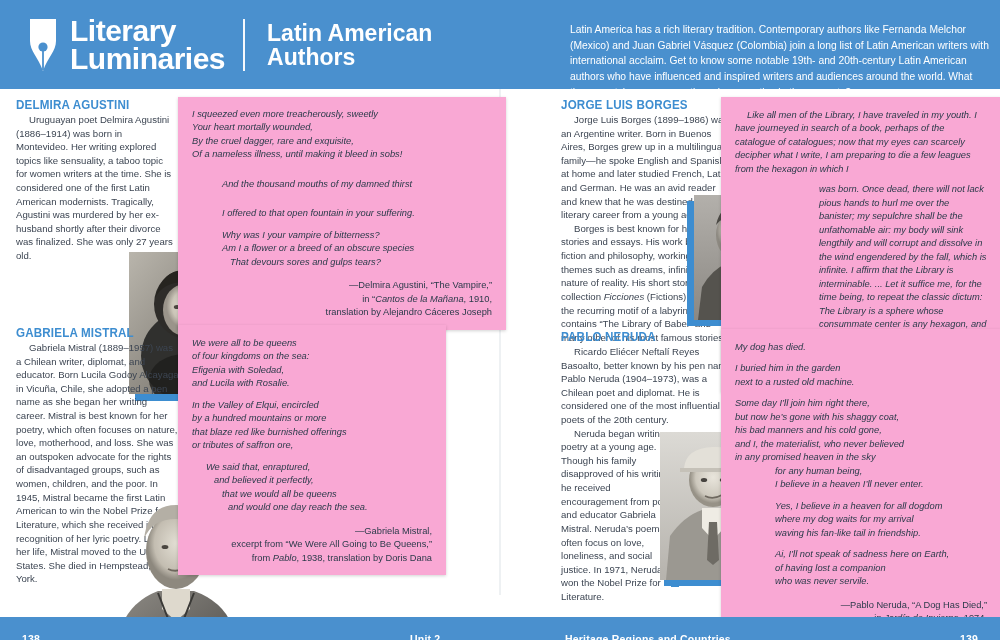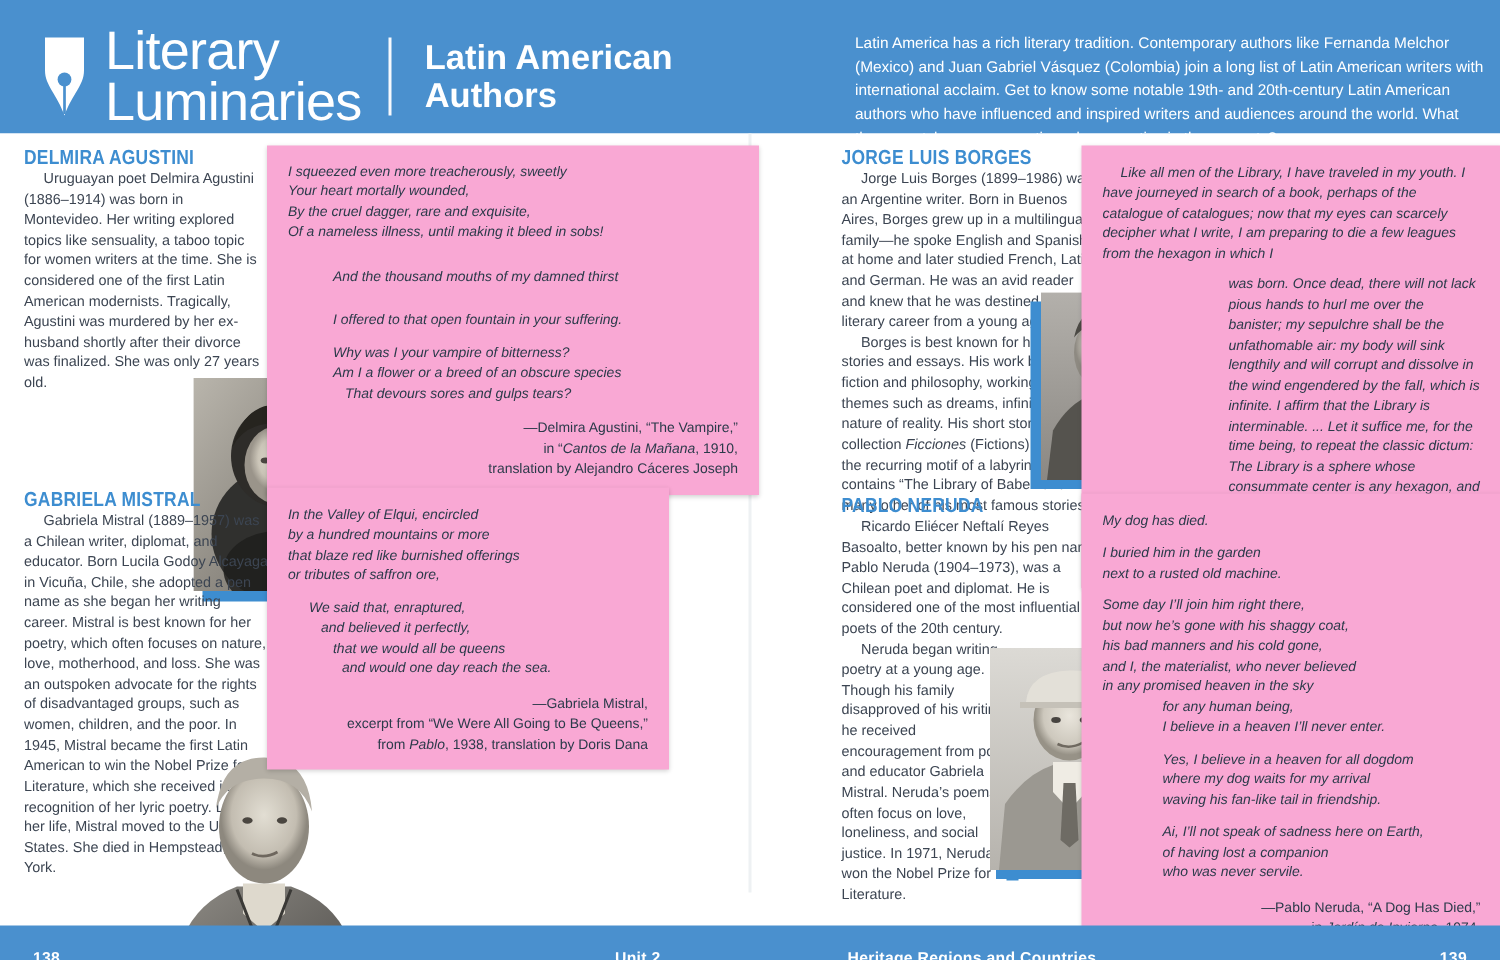--- a/index.html
+++ b/index.html
@@ -14,22 +14,22 @@
   
   .header{
     position:absolute;left:0;top:0;width:1000px;height:89px;
     background:#4a90ce;
   }
   .brand{
     position:absolute;left:26px;top:17px;display:flex;align-items:center;gap:10px;
   }
   .nib{width:34px;height:56px;display:block;}
   .brand-words{
-    color:#ffffff;font-weight:normal;line-height:0.94;
-    font-size:36px;letter-spacing:-0.5px;
+    color:#ffffff;font-weight:bold;line-height:0.94;
+    font-size:30px;letter-spacing:-0.5px;
     font-family:"Liberation Sans", sans-serif;
   }
   .brand-words div{white-space:nowrap;}
   .brand-rule{
     width:2px;height:52px;background:#ffffff;margin:0 12px 0 8px;opacity:.95;
   }
   .brand-sub{
     color:#ffffff;font-weight:bold;line-height:1.06;font-size:23px;
     max-width:190px;
   }
@@ -220,20 +220,26 @@
           <ellipse cx="66" cy="62" rx="30" ry="38" fill="url(#gmf)"></ellipse>
           <path d="M34 50 Q38 16 66 16 Q95 16 98 52 Q90 30 66 30 Q42 30 34 50 Z" fill="#b4afa5"></path>
           <ellipse cx="55" cy="58" rx="3.4" ry="2.1" fill="#4a4640"></ellipse>
           <ellipse cx="78" cy="58" rx="3.4" ry="2.1" fill="#4a4640"></ellipse>
           <path d="M58 80 Q66 84 75 79" stroke="#6e675e" stroke-width="1.8" fill="none"></path>
           <path d="M48 104 L66 150 L84 104" fill="none" stroke="#3a3936" stroke-width="2"></path>
         </svg>
       </div>
 
       <div class="quote" style="left:178px;top:236px;width:240px;padding:12px 14px 10px 14px;">
+        <div class="stanza">
+          <span class="ln">We were all to be queens</span>
+          <span class="ln">of four kingdoms on the sea:</span>
+          <span class="ln">Efigenia with Soledad,</span>
+          <span class="ln">and Lucila with Rosalie.</span>
+        </div>
         <div class="stanza">
           <span class="ln">In the Valley of Elqui, encircled</span>
           <span class="ln">by a hundred mountains or more</span>
           <span class="ln">that blaze red like burnished offerings</span>
           <span class="ln">or tributes of saffron ore,</span>
         </div>
         <div class="stanza" style="padding-left:14px;">
           <span class="ln">We said that, enraptured,</span>
           <span class="ln ind2">and believed it perfectly,</span>
           <span class="ln ind3">that we would all be queens</span>

